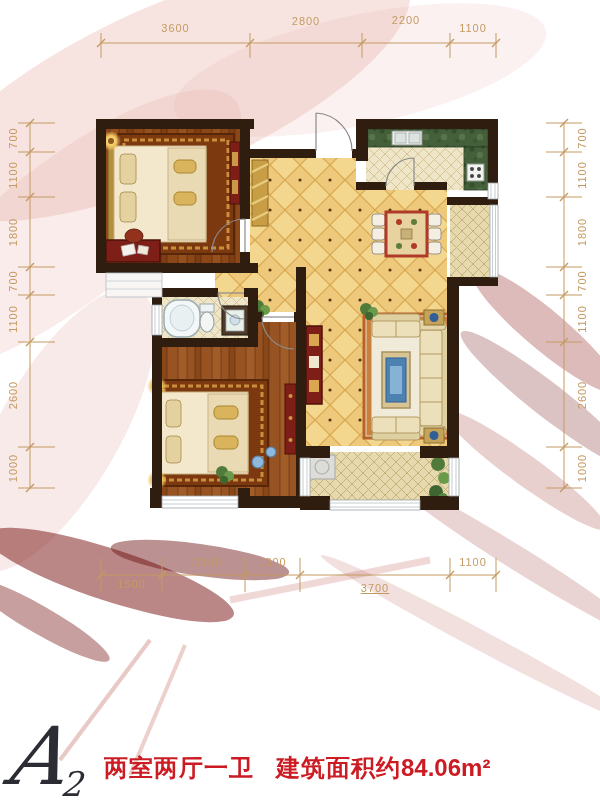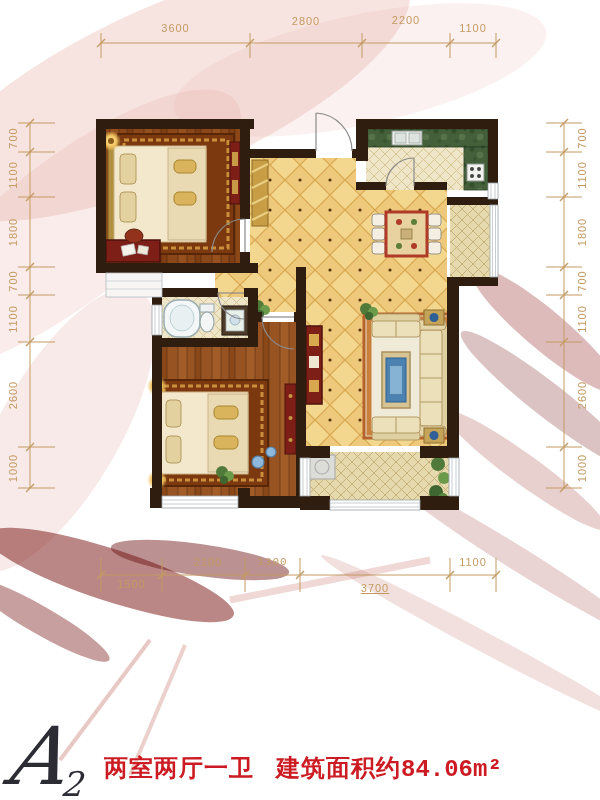--- a/index.html
+++ b/index.html
@@ -10,21 +10,21 @@
          transform:translate(-50%,-50%);letter-spacing:1px;}
   #dim-labels span.dim.rot{transform:translate(-50%,-50%) rotate(-90deg);}
   .logo{position:absolute;left:14px;top:722px;color:#2c2c34;}
   .logo-a{font-family:"DejaVu Serif",serif;font-style:italic;font-size:80px;line-height:70px;
           display:inline-block;transform:skewX(-12deg);}
   .logo-2{font-family:"DejaVu Serif",serif;font-style:italic;font-size:34px;
           display:inline-block;margin-left:-8px;transform:translateY(12px) skewX(-8deg);}
   .caption{position:absolute;left:104px;top:752px;font-size:24px;font-weight:bold;
            color:#cc1b22;letter-spacing:1px;white-space:nowrap;}
   .caption .sp{display:inline-block;width:22px;}
-  .caption .num{font-family:Liberation Mono, monospace;letter-spacing:0;}
+  .caption .num{font-family:Liberation Sans, sans-serif;letter-spacing:0;}
 </style>
 </head>
 <body>
 
 <div class="stage">
 
   <svg width="600" height="800" viewBox="0 0 600 800">
     <g>
       <ellipse cx="170" cy="90" rx="260" ry="85" fill="rgba(226,150,135,0.26)" transform="rotate(-24 170 90)"></ellipse>
       <ellipse cx="70" cy="230" rx="210" ry="70" fill="rgba(224,160,150,0.20)" transform="rotate(-38 70 230)"></ellipse>
@@ -409,21 +409,21 @@
     </g>
   </svg>
 
   <div id="dim-labels">
       <span class="dim" style="left: 175.5px; top: 28px;">3600</span>
       <span class="dim" style="left: 306px; top: 21px;">2800</span>
       <span class="dim" style="left: 406px; top: 20px;">2200</span>
       <span class="dim" style="left: 473px; top: 28px;">1100</span>
       <span class="dim" style="left: 131.5px; top: 584px;">1500</span>
       <span class="dim" style="left: 208px; top: 562px;">2100</span>
-      <span class="dim" style="left: 272.5px; top: 562px; font-family: Liberation Mono, monospace;">1300</span>
+      <span class="dim" style="left: 272.5px; top: 562px;">1300</span>
       <span class="dim" style="left: 375px; top: 588px; text-decoration: underline;">3700</span>
       <span class="dim" style="left: 473px; top: 562px;">1100</span>
       <span class="dim rot" style="left: 13px; top: 137.5px;">700</span>
       <span class="dim rot" style="left: 13px; top: 174.5px;">1100</span>
       <span class="dim rot" style="left: 13px; top: 232px;">1800</span>
       <span class="dim rot" style="left: 13px; top: 281px;">700</span>
       <span class="dim rot" style="left: 13px; top: 318.5px;">1100</span>
       <span class="dim rot" style="left: 13px; top: 394.5px;">2600</span>
       <span class="dim rot" style="left: 13px; top: 467.5px;">1000</span>
       <span class="dim rot" style="left: 582px; top: 137.5px;">700</span>

